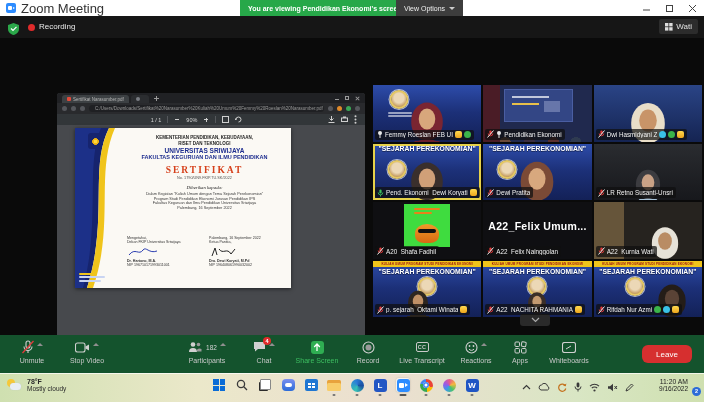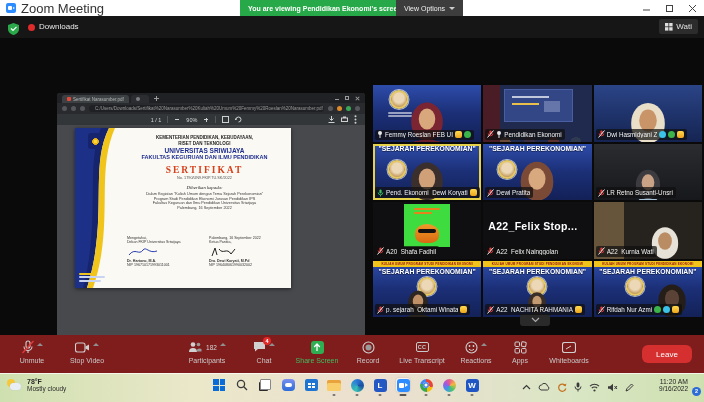--- a/index.html
+++ b/index.html
@@ -134,21 +134,21 @@
   .t-text .bigname{position:absolute;top:42%;transform:translateY(-50%);left:5px;right:2px;color:#fff;font-weight:bold;font-size:10.5px;letter-spacing:.3px;white-space:nowrap;overflow:hidden}
   .p9{background:linear-gradient(90deg,#66553a 0 28%,#26231f 28% 100%)}
   .p9 .person{left:66%;transform:translateX(-50%) scale(1.25);bottom:-2px}
   .p10 .person{left:42%;transform:translateX(-50%) scale(.95)}
   .p11 .person{left:50%;transform:translateX(-50%) scale(.85)}
   .p12 .person{left:72%;transform:translateX(-50%) scale(1.3);bottom:-2px}
   .p12 .emblem{left:38%}
   .morebtn{position:absolute;left:520px;top:276px;width:30px;height:12px;background:#2a2a2a;border-radius:3px;display:flex;align-items:center;justify-content:center}
 
   
-  .toolbar{position:absolute;top:335px;left:0;right:0;height:38px;background:#7f1d1d;z-index:20}
+  .toolbar{position:absolute;top:335px;left:0;right:0;height:38px;background:#14532d;z-index:20}
   .tbtn{position:absolute;top:5px;display:flex;flex-direction:column;align-items:center;gap:3px;color:#c9c9c9;font-size:7px;white-space:nowrap}
   .icorow{display:flex;align-items:flex-start;gap:3px;height:14px;align-items:center;position:relative}
   .caret-up{width:0;height:0;border-left:3px solid transparent;border-right:3px solid transparent;border-bottom:3.5px solid #8f8f8f;margin-top:-6px}
   .cntlbl{font-size:6.5px;color:#d5d5d5;margin-left:1px}
   .chatwrap{position:relative}
   .chatbadge{position:absolute;top:-4px;right:-5px;min-width:8px;height:8px;border-radius:4px;background:#e02b2b;color:#fff;font-size:5.5px;line-height:8px;text-align:center;padding:0 1px;font-weight:bold}
   .sharebox{width:13px;height:13px;border-radius:3px;background:#2fae52;display:flex;align-items:center;justify-content:center}
   .share-lbl{color:#3dbf61}
   .ccbox{width:13px;height:10px;border:1px solid #c9c9c9;border-radius:2px;color:#c9c9c9;font-size:5.5px;font-weight:bold;display:flex;align-items:center;justify-content:center;letter-spacing:.3px}
   .leavebtn{position:absolute;right:12px;top:10px;width:50px;height:18px;background:#d62f2f;border-radius:6px;color:#fff;font-size:8px;display:flex;align-items:center;justify-content:center}
@@ -224,21 +224,21 @@
       </span>
   </div>
 </div>
 
 <div class="meetbar">
   <span class="shield"><svg width="11" height="12">
         <path d="M5.5 0 L11 2 V6 C11 9.5 8 11.3 5.5 12 C3 11.3 0 9.5 0 6 V2 Z" fill="#2ba84a"></path>
         <path d="M3 5.5 L5 7.5 L8.5 3.8" stroke="#fff" stroke-width="1.2" fill="none"></path>
       </svg></span>
   <span class="recdot"></span>
-  <span class="reclabel">Downloads</span>
+  <span class="reclabel">Recording</span>
   <div class="viewbtn">
     <svg width="8" height="8">
         <rect x="0" y="0" width="3.4" height="3.4" fill="#ddd"></rect>
         <rect x="4.2" y="0" width="3.4" height="3.4" fill="#ddd"></rect>
         <rect x="0" y="4.2" width="3.4" height="3.4" fill="#ddd"></rect>
         <rect x="4.2" y="4.2" width="3.4" height="3.4" fill="#ddd"></rect>
       </svg>
     <span>Wati</span>
   </div>
 </div>
@@ -469,21 +469,21 @@
         <svg class="micico" width="7" height="8">
             <rect x="2.4" y="0.5" width="2.2" height="4" rx="1.1" fill="#e23b3b"></rect>
             <path d="M1.2 3.5 a2.3 2.3 0 0 0 4.6 0" stroke="#e23b3b" stroke-width="0.9" fill="none"></path>
             <line x1="0.5" y1="7.5" x2="6.5" y2="0.5" stroke="#fff" stroke-width="0.9"></line>
           </svg>
         <span class="pname">A20_Shafa Fadhil</span>
       </div>
     </div>
 
     <div class="tile t-text">
-      <div class="bigname">A22_Felix  Stop...</div>
+      <div class="bigname">A22_Felix  Umum...</div>
       <div class="namebar">
         <svg class="micico" width="7" height="8">
             <rect x="2.4" y="0.5" width="2.2" height="4" rx="1.1" fill="#e23b3b"></rect>
             <path d="M1.2 3.5 a2.3 2.3 0 0 0 4.6 0" stroke="#e23b3b" stroke-width="0.9" fill="none"></path>
             <line x1="0.5" y1="7.5" x2="6.5" y2="0.5" stroke="#fff" stroke-width="0.9"></line>
           </svg>
         <span class="pname">A22_Felix Nainggolan</span>
       </div>
     </div>
 

